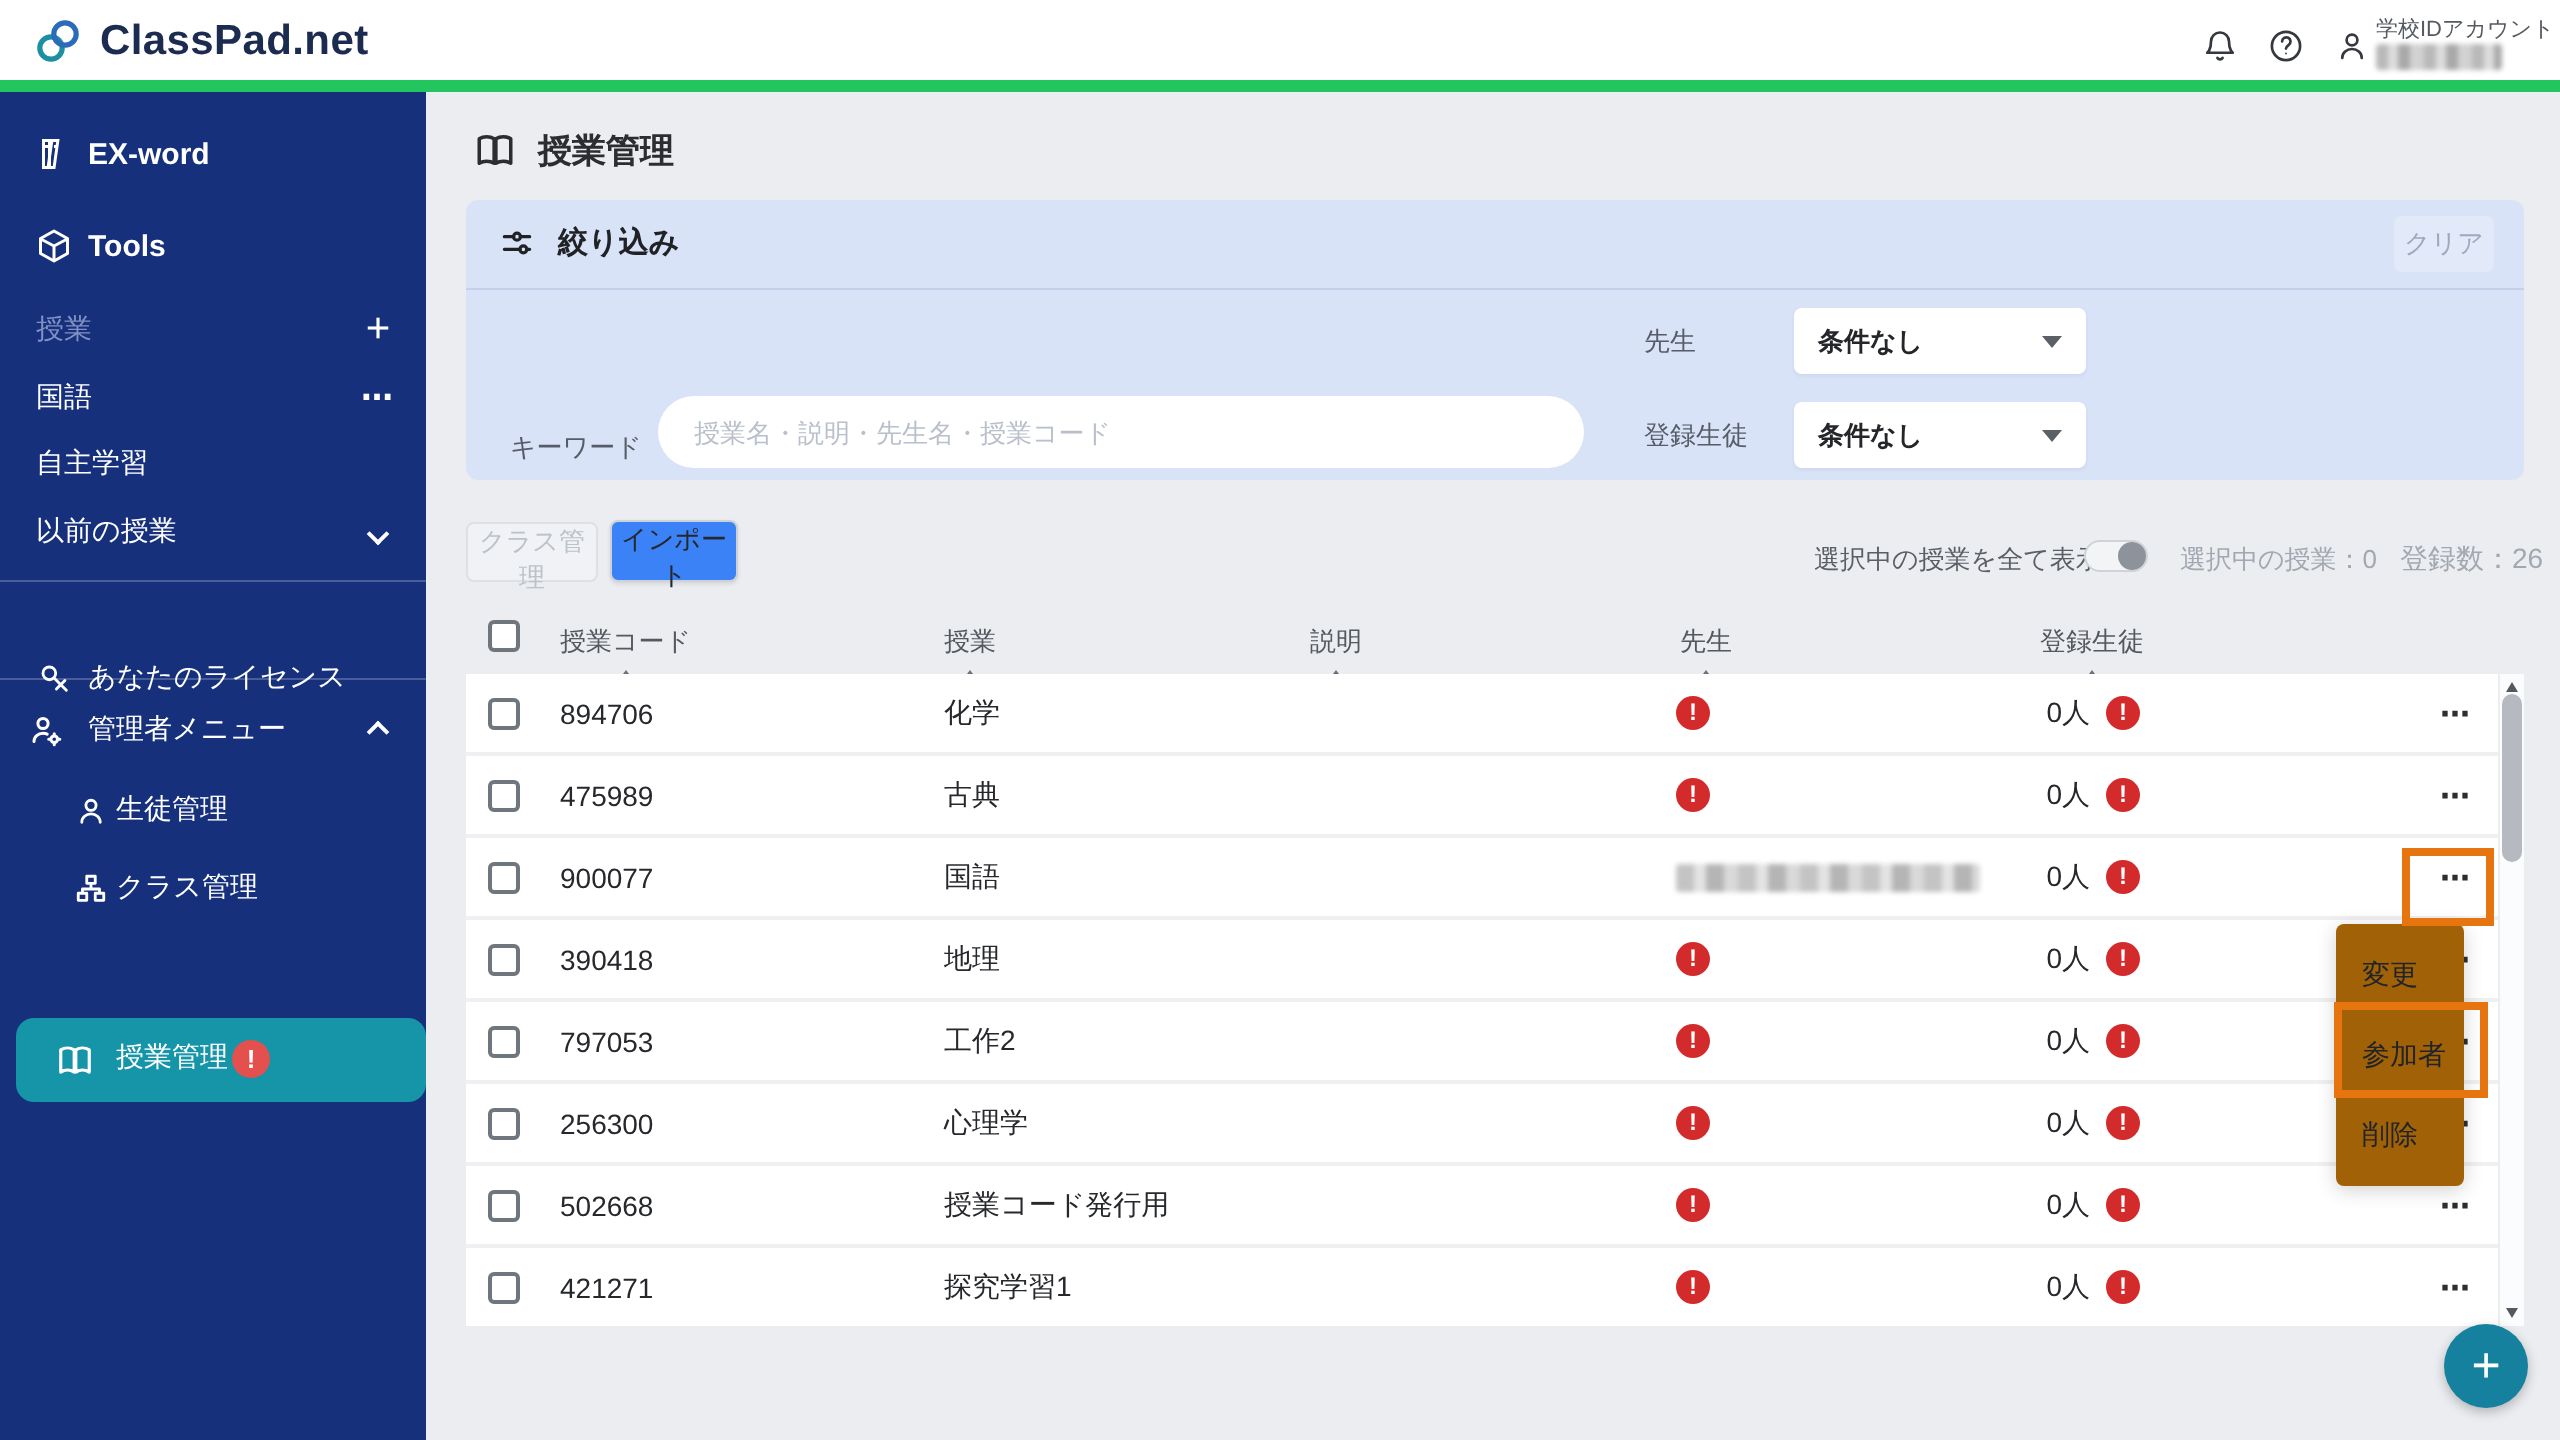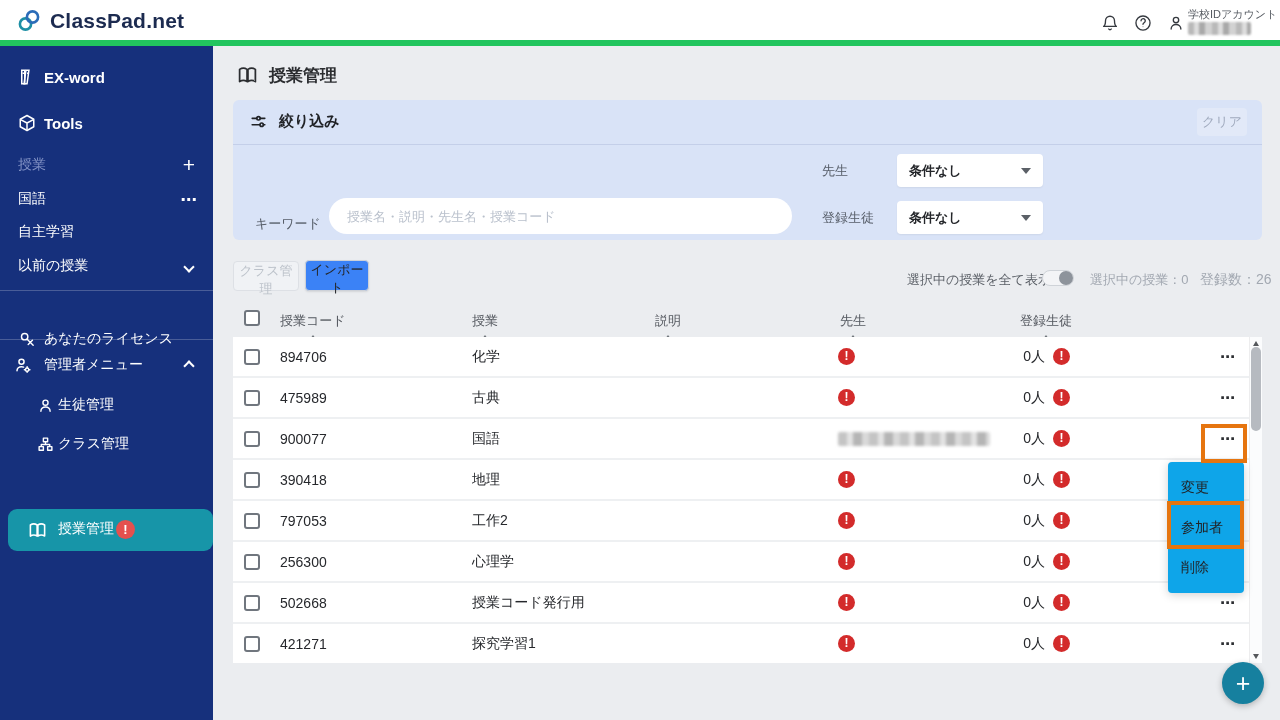--- a/index.html
+++ b/index.html
@@ -93,21 +93,21 @@
     filter:blur(1.4px); }
   .row-dots { position:absolute; left:975px; top:0; width:40px; height:39px; display:flex; align-items:center; justify-content:center; font-size:15px; font-weight:bold; letter-spacing:1px; color:#2c2e32; cursor:pointer; }
 
   
   .sbar { position:absolute; right:0; top:0; width:13px; height:326px; background:#fbfcfd; border-left:1px solid #ededee; }
   .sbar .thumb { position:absolute; left:1px; top:10px; width:10px; height:84px; background:#b6bac0; border-radius:5px; cursor:pointer; }
   .sbar .aru { position:absolute; left:3px; top:4px; width:0; height:0; border-left:3.5px solid transparent; border-right:3.5px solid transparent; border-bottom:5px solid #55585c; cursor:pointer; }
   .sbar .ard { position:absolute; left:3px; bottom:4px; width:0; height:0; border-left:3.5px solid transparent; border-right:3.5px solid transparent; border-top:5px solid #55585c; cursor:pointer; }
 
   
-  .ctx-menu { position:absolute; left:1168px; top:462px; width:76px; height:131px; background:#0ea5e9; border-radius:4px; box-shadow:0 2px 10px rgba(0,0,0,.18); padding:6px 0; z-index:8; }
+  .ctx-menu { position:absolute; left:1168px; top:462px; width:64px; height:131px; background:#a16207; border-radius:4px; box-shadow:0 2px 10px rgba(0,0,0,.18); padding:6px 0; z-index:8; }
   .ctx-item { height:40px; display:flex; align-items:center; padding-left:13px; font-size:14px; color:#222428; cursor:pointer; }
 
   
   .hl { position:absolute; border:4px solid #e6750f; z-index:12; pointer-events:none; }
   .hl-dots { left:1201px; top:424px; width:46px; height:39px; }
   .hl-sanka { left:1167px; top:501px; width:77px; height:48px; }
 
   
   .fab { position:absolute; left:1222px; top:662px; width:42px; height:42px; border-radius:50%; background:#16809f; color:#fff; font-size:25px; font-weight:300; display:flex; align-items:center; justify-content:center; box-shadow:0 2px 6px rgba(0,0,0,.25); cursor:pointer; z-index:14; }
 

